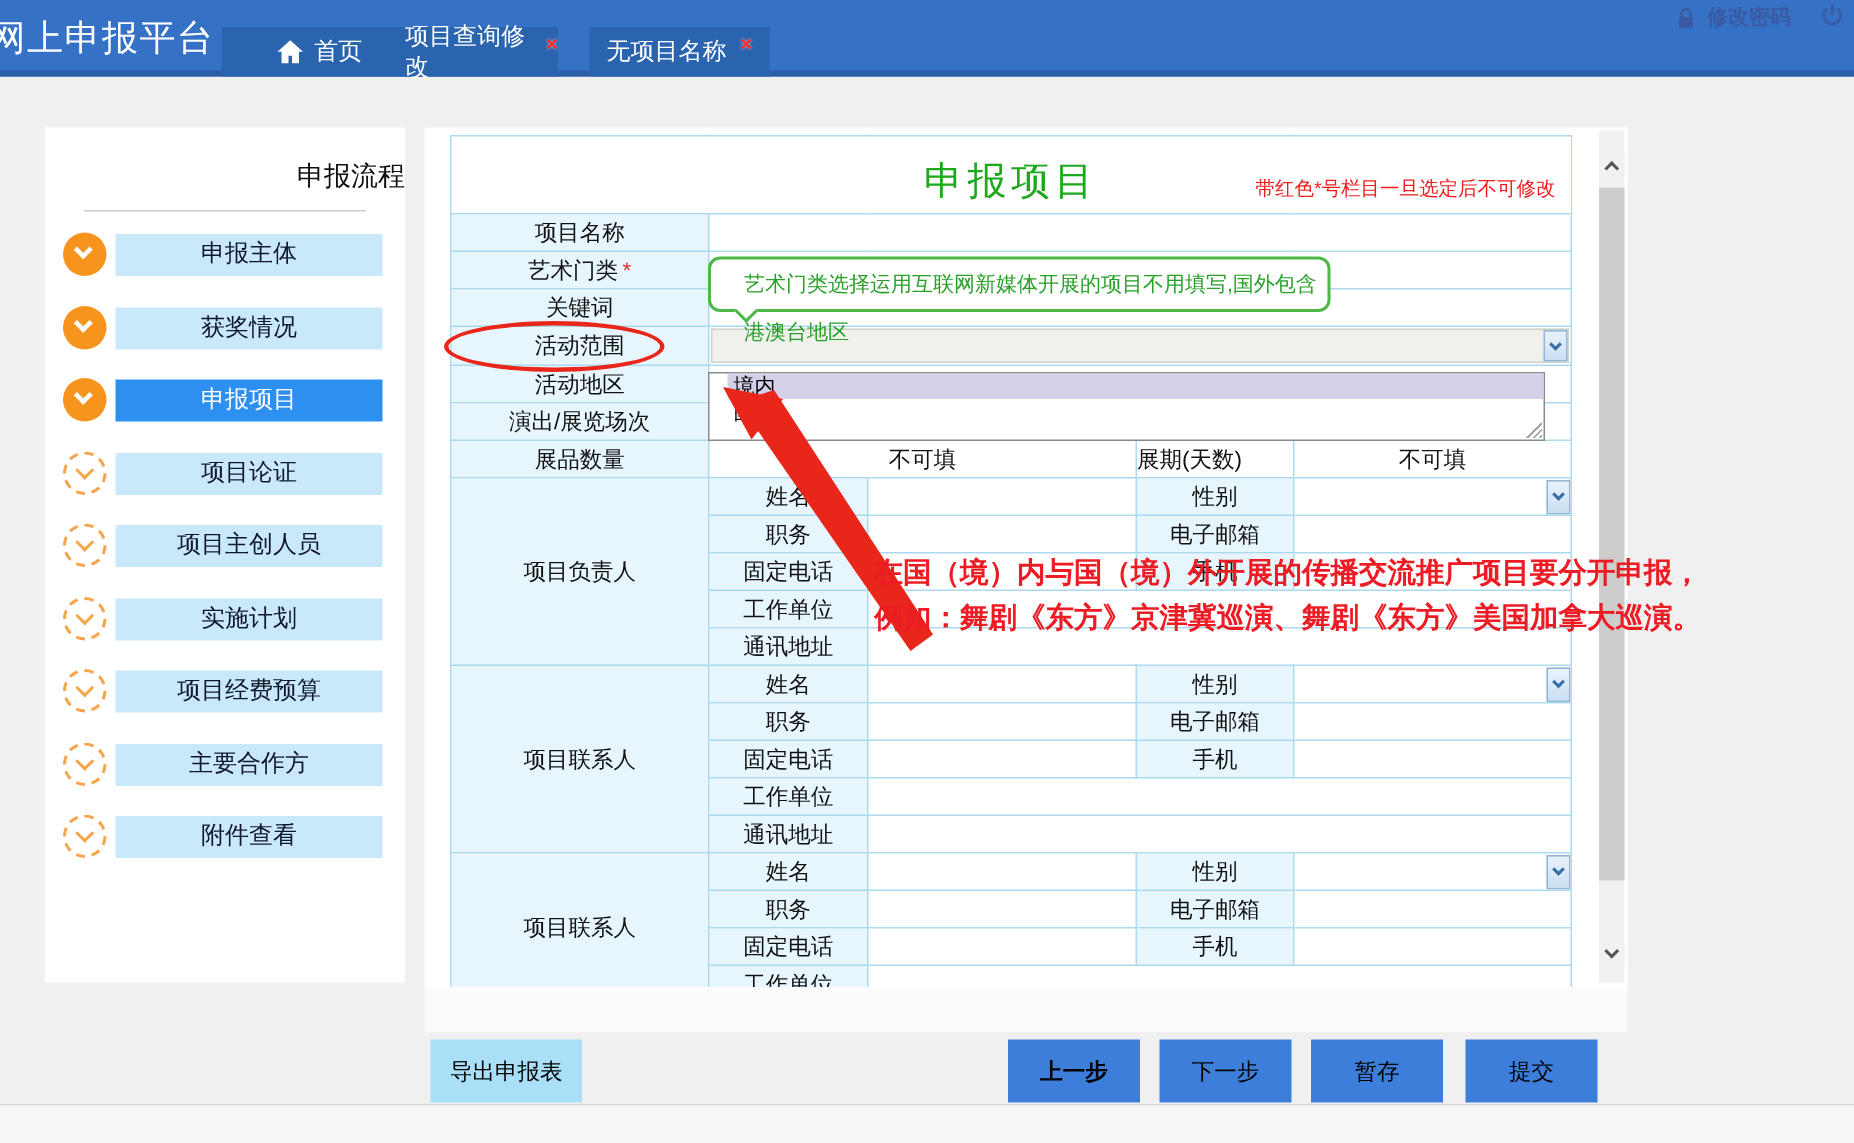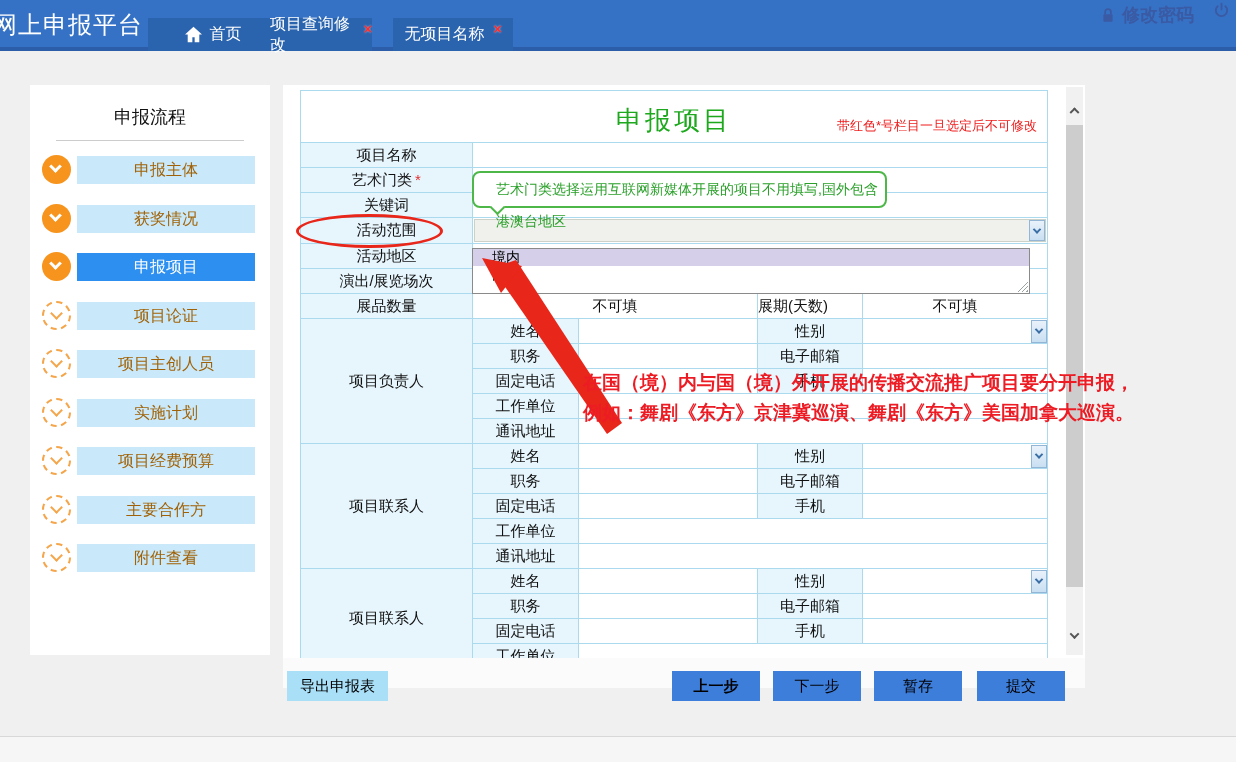--- a/index.html
+++ b/index.html
@@ -16,37 +16,37 @@
   .app-header{position:absolute;left:0;top:0;width:1236px;height:51px;
     background:var(--header-blue);border-bottom:4px solid #2b5da8;}
   .app-title{position:absolute;left:-7px;top:9px;color:#fff;font-size:24px;letter-spacing:1px;}
   .tab{position:absolute;top:18px;height:33px;background:var(--tab-blue);color:#fff;
     font-size:16px;display:flex;align-items:center;justify-content:center;gap:7px;cursor:default;}
   .tab-home{left:148px;width:129px;justify-content:center;}
   .tab-query{left:270px;width:102px;}
   .tab-noname{left:393px;width:120px;}
   .tab .close-x{color:#ff2a2a;font-weight:bold;font-size:14px;margin-left:2px;transform:translateY(-6px);text-shadow:0 0 2px rgba(255,255,255,.6);}
   .hdr-right{position:absolute;right:42px;top:3px;display:flex;align-items:center;gap:7px;
-    color:#3b5aa4;font-size:18px;font-weight:bold;}
+    color:#3b5aa4;font-size:14px;font-weight:bold;}
   .power-wrap{position:absolute;right:6px;top:2px;}
 
   
   .sidebar{position:absolute;left:30px;top:85px;width:240px;height:570px;background:#fff;}
-  .sidebar-title{text-align:center;padding-top:20px;font-size:18px;color:#111;}
+  .sidebar-title{text-align:right;padding-top:20px;font-size:18px;color:#111;}
   .sidebar-rule{width:188px;margin:11px auto 0;border:none;border-top:1px solid #ccc;}
   .side-items{margin-top:14px;}
   .side-row{position:relative;height:30px;margin-bottom:18.5px;}
   .step-circle{position:absolute;left:12px;top:0;width:29px;height:29px;border-radius:50%;}
   .step-circle.done{background:var(--step-orange);}
   .step-circle.pending{border:2px dashed #f5a54a;background:#fff;}
   .step-chev{position:absolute;left:9px;top:7px;width:9px;height:9px;
     border-right:3px solid #fff;border-bottom:3px solid #fff;transform:rotate(45deg);}
   .step-circle.pending .step-chev{left:8px;top:6px;border-right:2px solid #f5a54a;border-bottom:2px solid #f5a54a;}
   .side-btn{position:absolute;left:47px;top:1px;width:178px;height:28px;background:var(--item-bg);
-    color:#a16207;font-size:16px;text-align:center;line-height:28px;cursor:pointer;}
+    color:#0f172a;font-size:16px;text-align:center;line-height:28px;cursor:pointer;}
   .side-btn.active{background:var(--active-item-blue);color:#fff;}
 
   
   .panel{position:absolute;left:283px;top:85px;width:802px;height:573px;background:#fff;overflow:hidden;}
   .panel-tail{position:absolute;left:283px;top:658px;width:802px;height:30px;background:#fbfbfb;}
   table.form{position:absolute;left:17px;top:5px;width:747px;border-collapse:collapse;table-layout:fixed;}
   table.form td{border:1px solid var(--table-border);height:25px;font-size:15px;color:#111;
     overflow:hidden;white-space:nowrap;}
   td.lbl{background:var(--label-bg);text-align:center;}
   td.val{background:#fff;}
@@ -65,21 +65,21 @@
   .scope-select .dd-btn{height:21px;}
 
   
   .tooltip{position:absolute;left:472px;top:171px;width:415px;height:37px;background:#fff;
     border:2px solid #4db848;border-radius:8px;color:#2aa02a;font-size:14px;line-height:32px;
     padding-left:22px;z-index:30;}
   .tooltip-tail{position:absolute;left:18px;bottom:-7px;width:11px;height:11px;background:#fff;
     border-right:2px solid #4db848;border-bottom:2px solid #4db848;transform:rotate(45deg);}
   .listbox{position:absolute;left:472px;top:248px;width:558px;height:46px;background:#fff;
     border:1px solid #8a8a8a;z-index:25;}
-  .opt{height:17px;line-height:17px;font-size:14px;padding-left:19px;cursor:pointer;}
+  .opt{height:17px;line-height:17px;font-size:14px;padding-left:4px;cursor:pointer;margin-left:12px;}
   .opt.selected{background:var(--option-selected);}
   .resize-handle{position:absolute;right:1px;bottom:1px;width:11px;height:11px;
     background:repeating-linear-gradient(135deg,transparent 0 2px,#9aa5a0 2px 3px);
     clip-path:polygon(100% 0,100% 100%,0 100%);cursor:nwse-resize;}
   .red-ellipse{position:absolute;left:296px;top:214px;width:147px;height:34px;
     border:3px solid #e8261a;border-radius:50%;z-index:40;}
   .red-arrow{position:absolute;left:480px;top:258px;width:160px;height:185px;z-index:45;}
   .red-note{position:absolute;left:583px;top:368px;width:640px;color:#ed1c24;font-size:19px;
     font-weight:bold;line-height:30px;z-index:50;white-space:nowrap;}
 
@@ -90,21 +90,21 @@
   .sb-btn.up{top:14px;}
   .sb-btn.down{top:540px;}
   .sb-chev{width:7px;height:7px;border-right:2px solid #555;border-bottom:2px solid #555;}
   .sb-btn.up .sb-chev{transform:rotate(-135deg) translate(-2px,-2px);}
   .sb-btn.down .sb-chev{transform:rotate(45deg) translate(-1px,-1px);}
   .sb-thumb{position:absolute;left:0;top:38px;width:17px;height:462px;background:#cdcdcd;cursor:grab;}
 
   
   .footer-divider{position:absolute;left:0;top:736px;width:1236px;height:1px;background:#d8d8d8;}
   .footer-bg{position:absolute;left:0;top:737px;width:1236px;height:25px;background:#f6f6f6;}
-  .btn{position:absolute;top:671px;height:30px;display:flex;align-items:center;justify-content:center;
+  .btn{position:absolute;top:693px;height:42px;display:flex;align-items:center;justify-content:center;
     font-size:15px;color:#000;cursor:pointer;}
   .btn-export{left:287px;width:101px;background:var(--export-bg);}
   .btn-blue{background:var(--button-blue);width:88px;}
   .btn-prev{left:672px;font-weight:bold;} .btn-next{left:773px;} .btn-save{left:874px;} .btn-submit{left:977px;}
 </style>
 </head>
 <body>
 
 <div class="screen">
 

